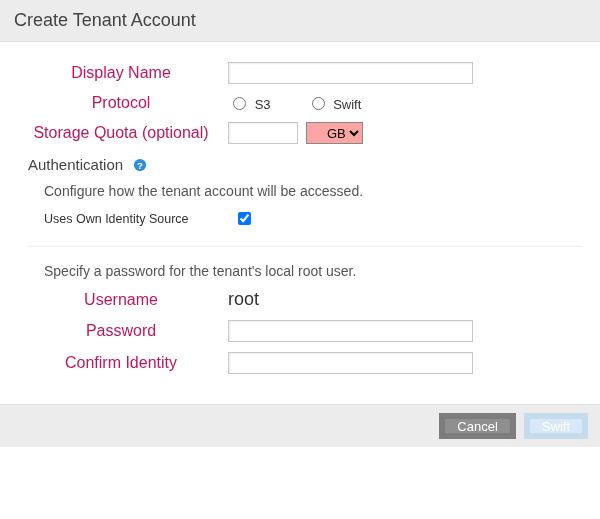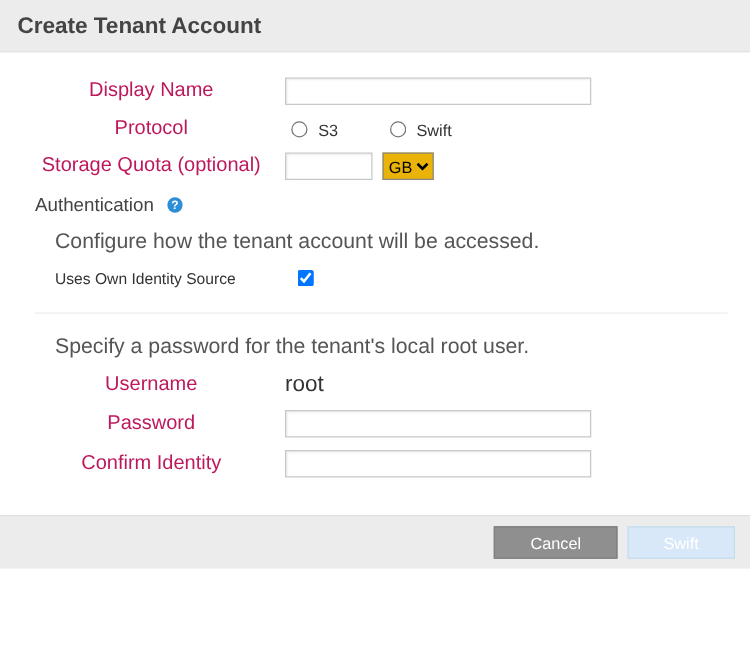--- a/index.html
+++ b/index.html
@@ -12,21 +12,21 @@
     width: 600px;
   }
   .header {
     background: #ececec;
     padding: 10px 14px;
     border-bottom: 1px solid #e0e0e0;
   }
   .header h1 {
     margin: 0;
     font-size: 18px;
-    font-weight: bold;
+    font-weight: normal;
     color: #444;
   }
   .body {
     padding: 10px 18px 20px 28px;
     background: #fff;
   }
   .section-title {
     font-size: 15px;
     color: #444;
     margin: 12px 0 10px 0;
@@ -63,30 +63,31 @@
     padding: 2px 4px;
     font-size: 13px;
     box-shadow: inset 1px 1px 2px rgba(0,0,0,0.07);
   }
   .inp-wide { width: 245px; }
   .inp-narrow { width: 70px; }
   select {
     border: 1px solid #888;
     height: 22px;
     font-size: 13px;
-    background: #eab308;
+    background: #fca5a5;
+    padding-left: 16px;
   }
   .radio-group label {
     margin-right: 28px;
     font-size: 13px;
     color: #333;
   }
   .radio-group input { vertical-align: -1px; margin-right: 5px; }
   .subtext {
-    font-size: 17px;
+    font-size: 14px;
     color: #555;
     margin: 8px 0 10px 16px;
   }
   .checkbox-row {
     display: flex;
     align-items: center;
     margin: 8px 0 18px 16px;
   }
   .checkbox-row .cb-label {
     width: 190px;
@@ -107,23 +108,23 @@
     padding: 8px 12px;
     display: flex;
     justify-content: flex-end;
     gap: 8px;
     border-top: 1px solid #e0e0e0;
   }
   .btn {
     min-width: 60px;
     height: 26px;
     font-size: 13px;
-    border: 1px solid #b91c1c;
+    border: 6px solid #b91c1c;
     cursor: pointer;
-    padding: 0 28px;
+    padding: 0 12px;
   }
   .btn-cancel {
     background: #8f8f8f;
     color: #fff;
     border-color: #7d7d7d;
   }
   .btn-save {
     background: #d9e8f8;
     color: #fff;
     border-color: #c4dceb;

